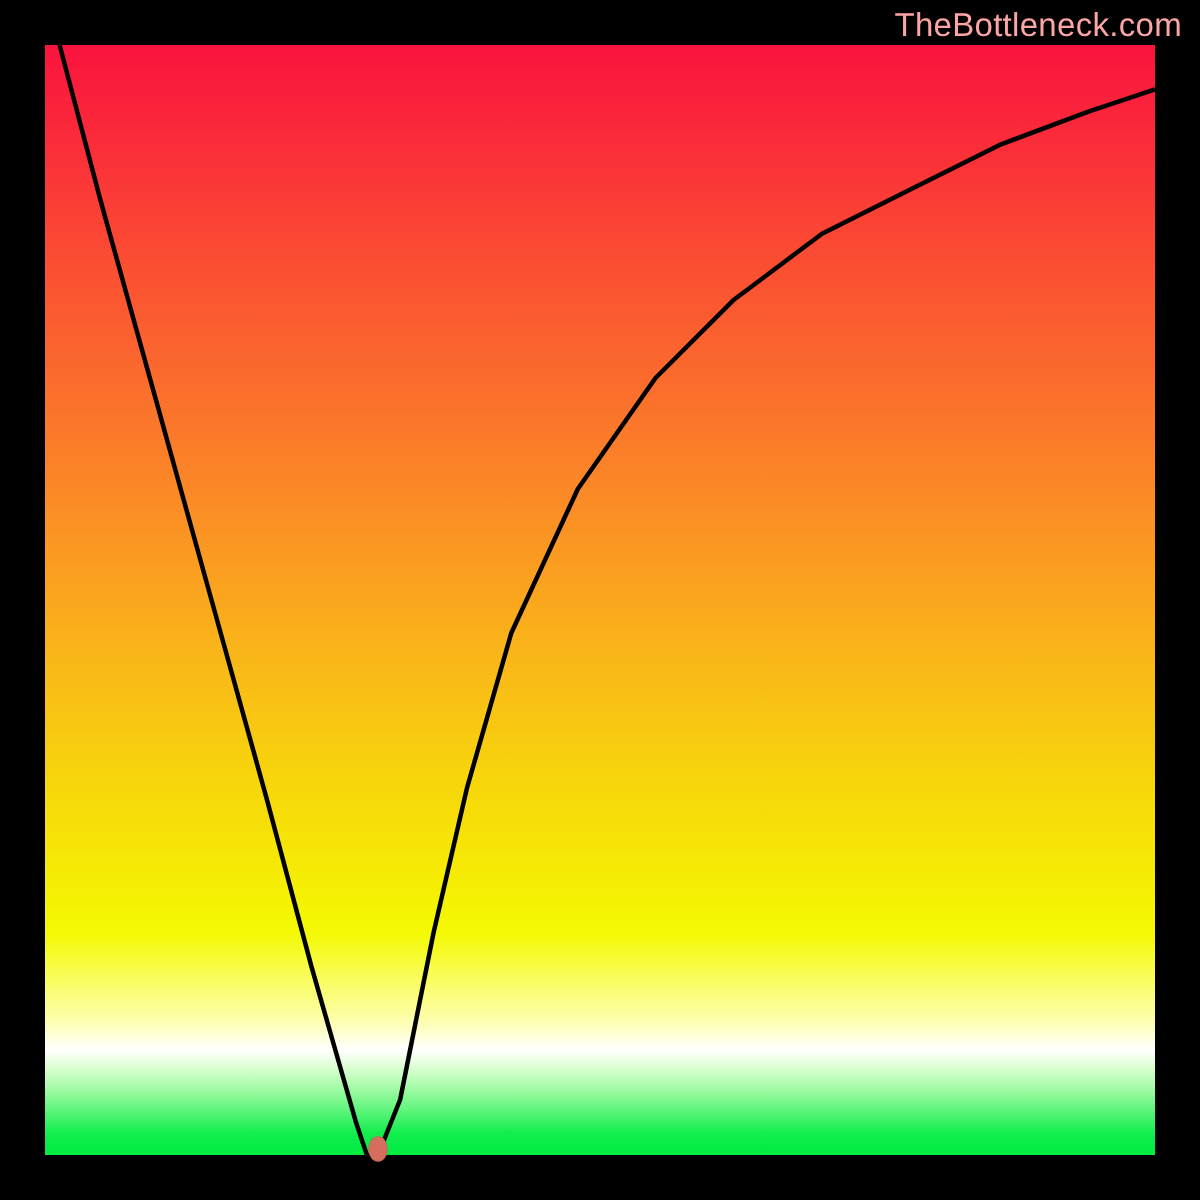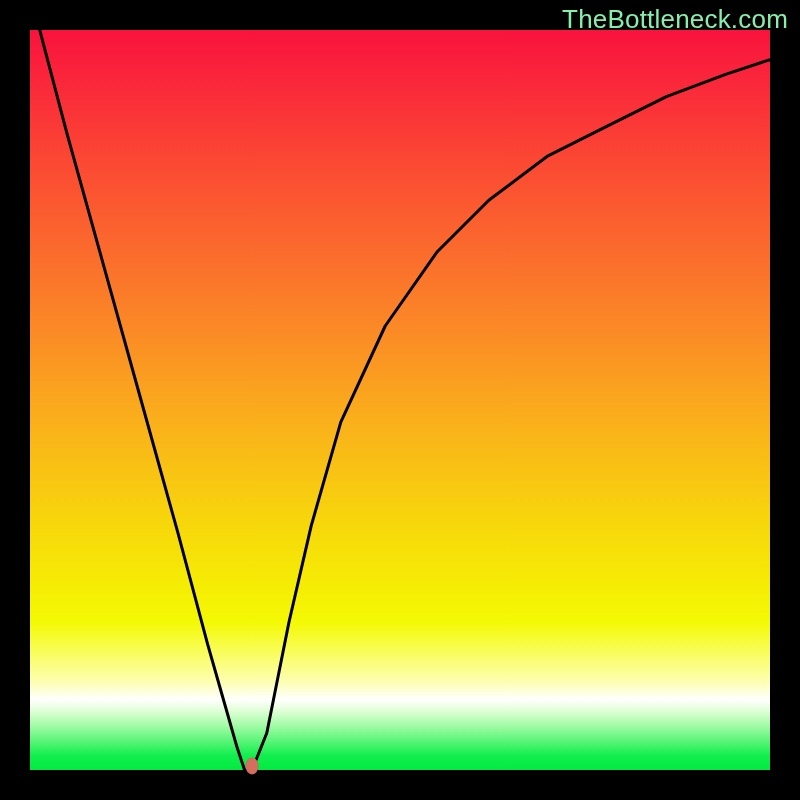--- a/index.html
+++ b/index.html
@@ -42,22 +42,22 @@
       #a3fba6 94%,
       #5df57a 96%,
       #13ee4f 98%,
       #00eb40 100%
     );
   }
   .watermark {
     position: absolute;
     top: 4px;
     right: 12px;
-    color: #86efac;
-    font-size: 26px;
+    color: #fca5a5;
+    font-size: 22px;
     letter-spacing: 0.2px;
     font-family: Arial, Helvetica, sans-serif;
   }
   .curve-svg {
     position: absolute;
     left: 0; top: 0;
     width: 740px;
     height: 740px;
     pointer-events: none;
   }

